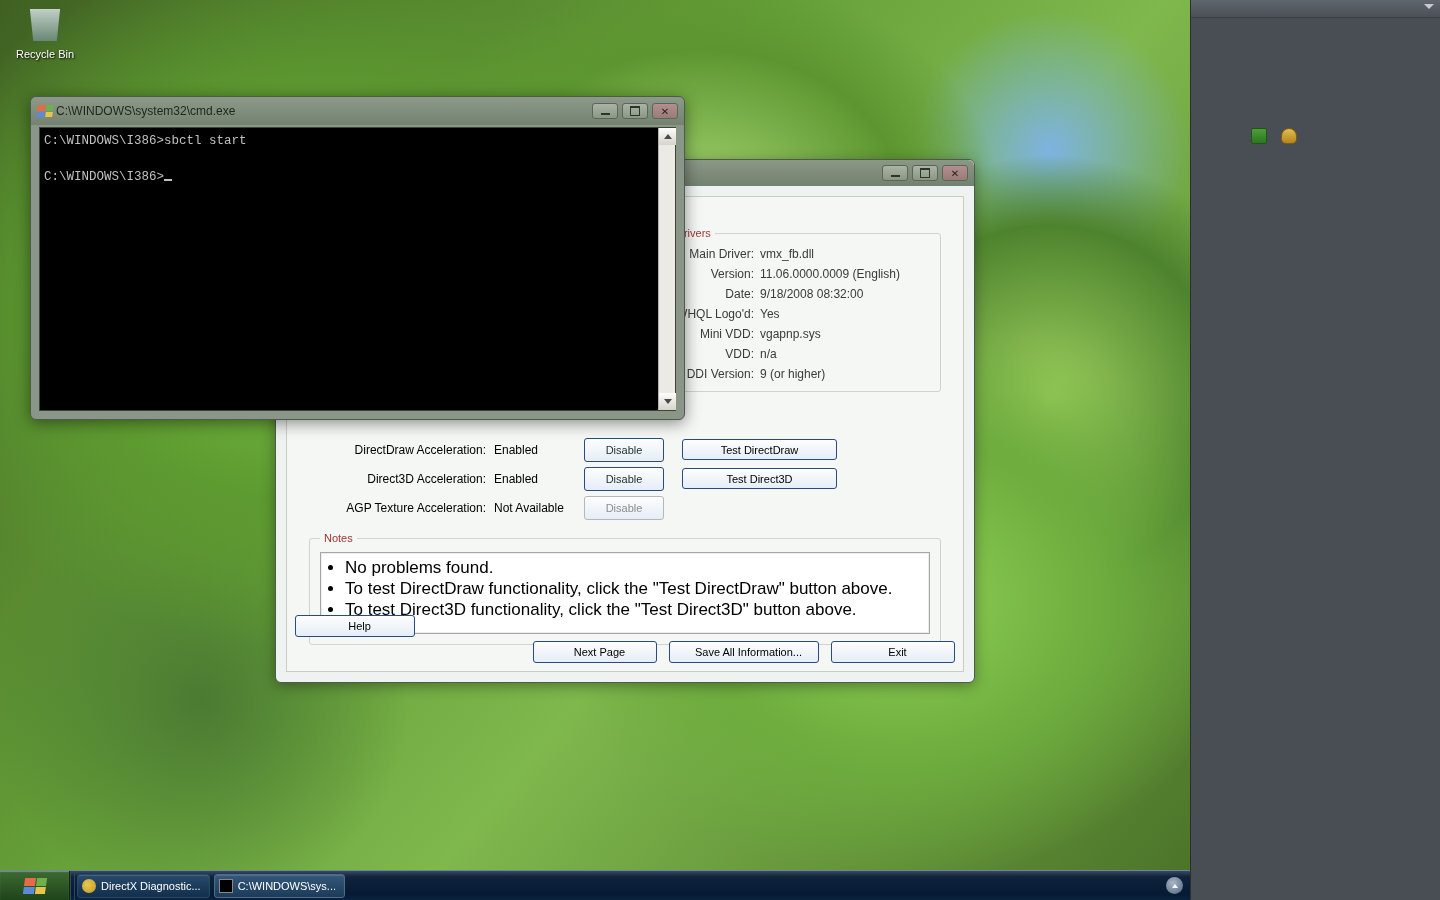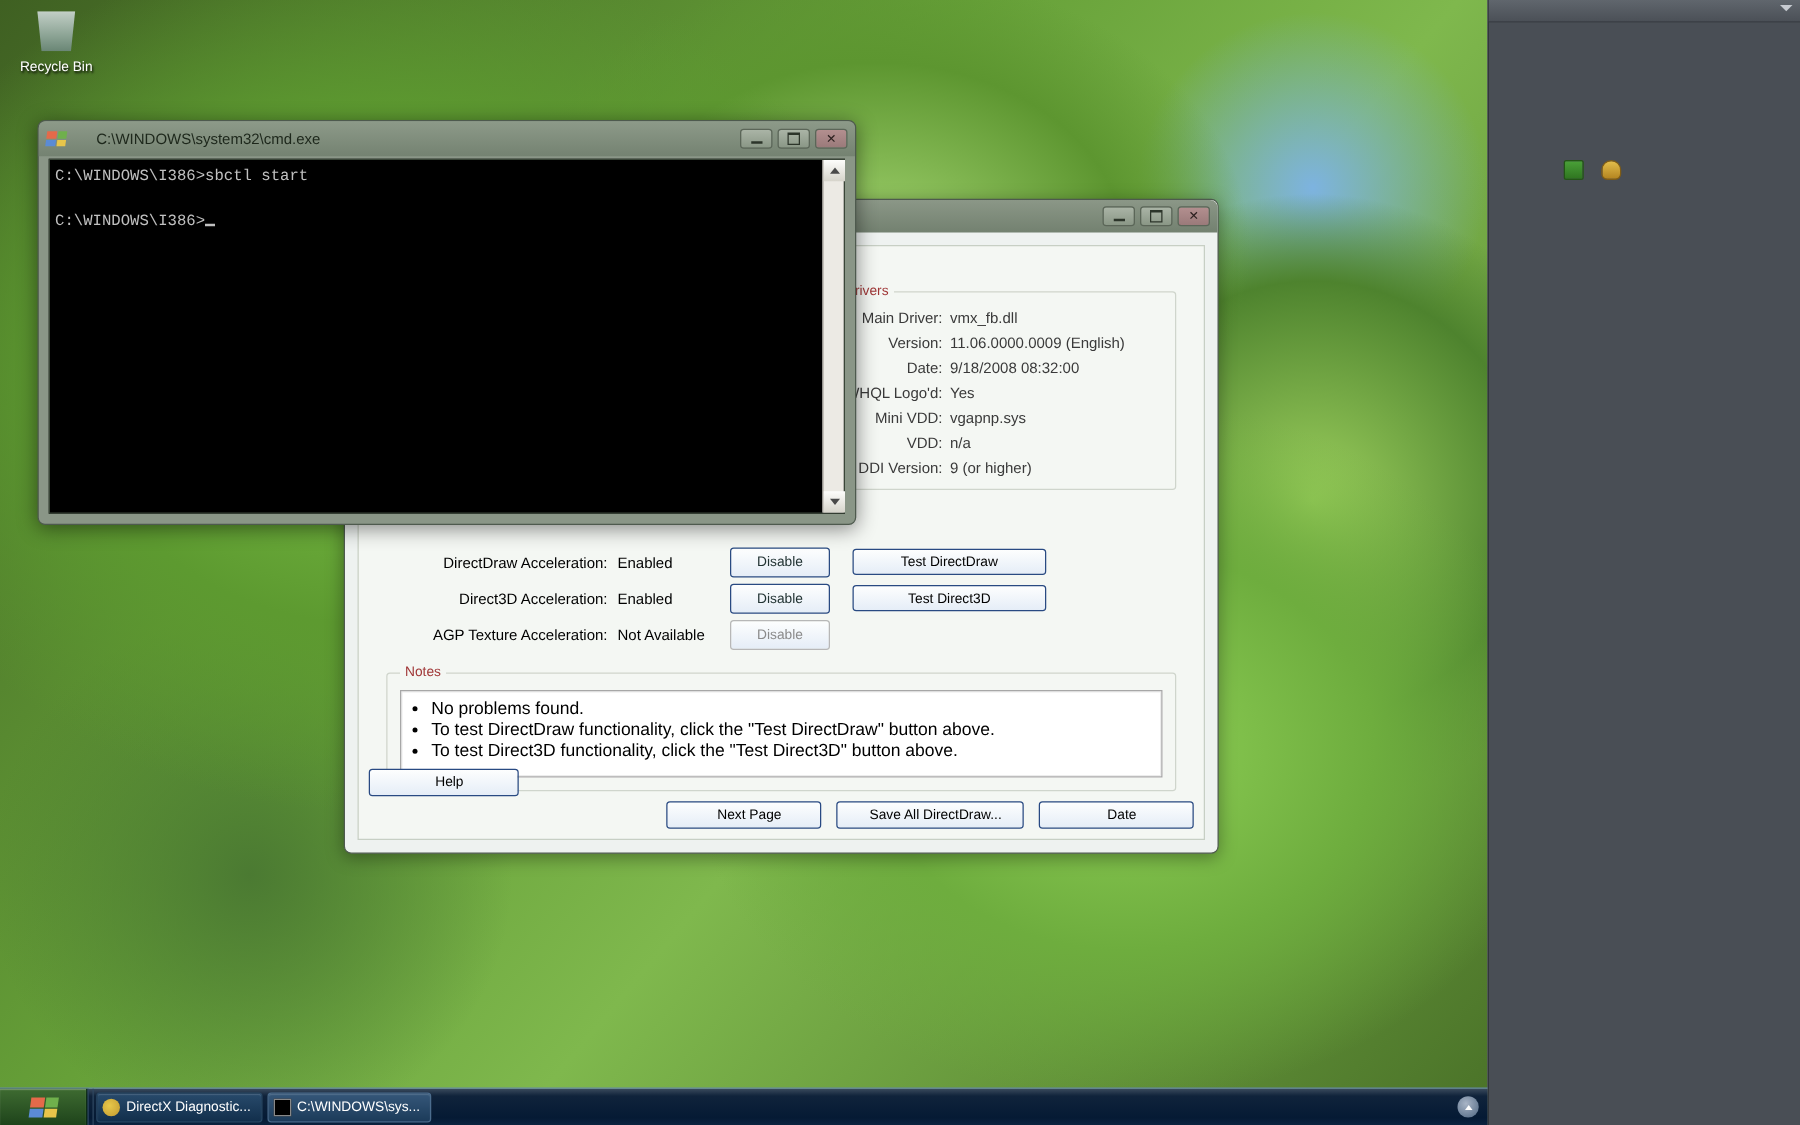--- a/index.html
+++ b/index.html
@@ -85,40 +85,40 @@
 
   .features-rows { position:absolute; left:22px; right:22px; top:238px; }
   .frow { display:grid; grid-template-columns:185px 90px 80px 18px 160px; align-items:center; height:29px; font-size:12px; }
   .frow .k { text-align:right; padding-right:8px; }
   .frow .v { }
   .sbtn { height:24px; font-size:11px; border:1px solid #294a82; border-radius:3px; background:linear-gradient(#fdfefe,#e5edf7); color:#233; padding:0 10px; cursor:pointer; }
   .sbtn:disabled { color:#8b8b8b; border-color:#b7b7b7; cursor:default; }
   .tbtn { height:21px; width:155px; font-size:11px; border:1px solid #294a82; border-radius:3px; background:linear-gradient(#fdfefe,#e5edf7); cursor:pointer; }
 
   .notes-grp { position:absolute; left:22px; right:22px; top:335px; }
-  .notes-inner { background:#fff; border:1px solid #a7a7a7; padding:4px 6px 12px 6px; font-size:14px; box-shadow:inset 0 0 0 1px #ececec; }
+  .notes-inner { background:#fff; border:1px solid #a7a7a7; padding:4px 6px 12px 6px; font-size:17px; box-shadow:inset 0 0 0 1px #ececec; }
   .notes-inner ul { margin:0; padding-left:18px; }
   .notes-inner li { margin:1px 0; }
 
   .dx-bottom { position:absolute; left:8px; right:8px; bottom:8px; display:flex; gap:12px; }
   .bbtn { height:22px; font-size:11px; border:1px solid #294a82; border-radius:3px; background:linear-gradient(#fdfefe,#e5edf7); cursor:pointer;padding-left:15px; }
   .bbtn.help { width:120px; margin-right:auto; }
   .bbtn.std { width:124px;margin-top:26px; }
 
   
   .cmd-window {
     position:absolute; left:30px; top:96px; width:655px; height:324px;
     border:1px solid #4e5a4e; border-radius:6px;
     background:#8a9687;
     box-shadow:0 3px 16px rgba(0,0,0,.45);
   }
   .cmd-titlebar {
     height:26px; background:linear-gradient(#8d9a89,#748271);
     border-radius:6px 6px 0 0;
-    display:flex; align-items:center; gap:24px; padding:14px 6px; font-size:12px; color:#1d271b;
+    display:flex; align-items:center; gap:3px; padding:14px 6px; font-size:12px; color:#1d271b;
   }
   .cmd-titlebar .winflag { width:16px; height:12px; display:grid; grid-template:1fr 1fr/1fr 1fr; gap:1px; transform:skewX(-8deg); }
   .cmd-titlebar .winflag span:nth-child(1){background:#e46a4a;} .cmd-titlebar .winflag span:nth-child(2){background:#6fb04c;}
   .cmd-titlebar .winflag span:nth-child(3){background:#5b8bd4;} .cmd-titlebar .winflag span:nth-child(4){background:#e8c54a;}
   .cmd-titlebar .controls { margin-left:auto; display:flex; gap:4px; }
   .cmd-client { position:absolute; left:8px; right:8px; top:30px; bottom:8px; background:#000; border:1px solid #3a4638; }
   .cmd-text { position:absolute; left:4px; top:4px; right:18px; color:#c0c0c0; font-family:"Lucida Console","Courier New",monospace; font-size:12.5px; line-height:18px; white-space:pre; }
   .cmd-scroll { position:absolute; right:0; top:0; bottom:0; width:17px; background:#eceae4; border-left:1px solid #b5b3ab; }
   .cmd-scroll .arr { position:absolute; left:0; width:17px; height:17px; background:linear-gradient(#fdfdfb,#d6d4cb); display:flex; align-items:center; justify-content:center; }
   .cmd-scroll .arr.up{top:0;} .cmd-scroll .arr.dn{bottom:0;}
@@ -207,22 +207,22 @@
           <li>No problems found.</li>
           <li>To test DirectDraw functionality, click the "Test DirectDraw" button above.</li>
           <li>To test Direct3D functionality, click the "Test Direct3D" button above.</li>
         </ul>
       </div>
     </fieldset>
 
     <div class="dx-bottom">
       <button class="bbtn help">Help</button>
       <button class="bbtn std">Next Page</button>
-      <button class="bbtn std" style="width:150px">Save All DirectDraw...</button>
-      <button class="bbtn std">Date</button>
+      <button class="bbtn std" style="width:150px">Save All Information...</button>
+      <button class="bbtn std">Exit</button>
     </div>
 
   </div>
 </div>
 
 <div class="cmd-window">
   <div class="cmd-titlebar">
     <div class="winflag">
         <span></span>
         <span></span>

